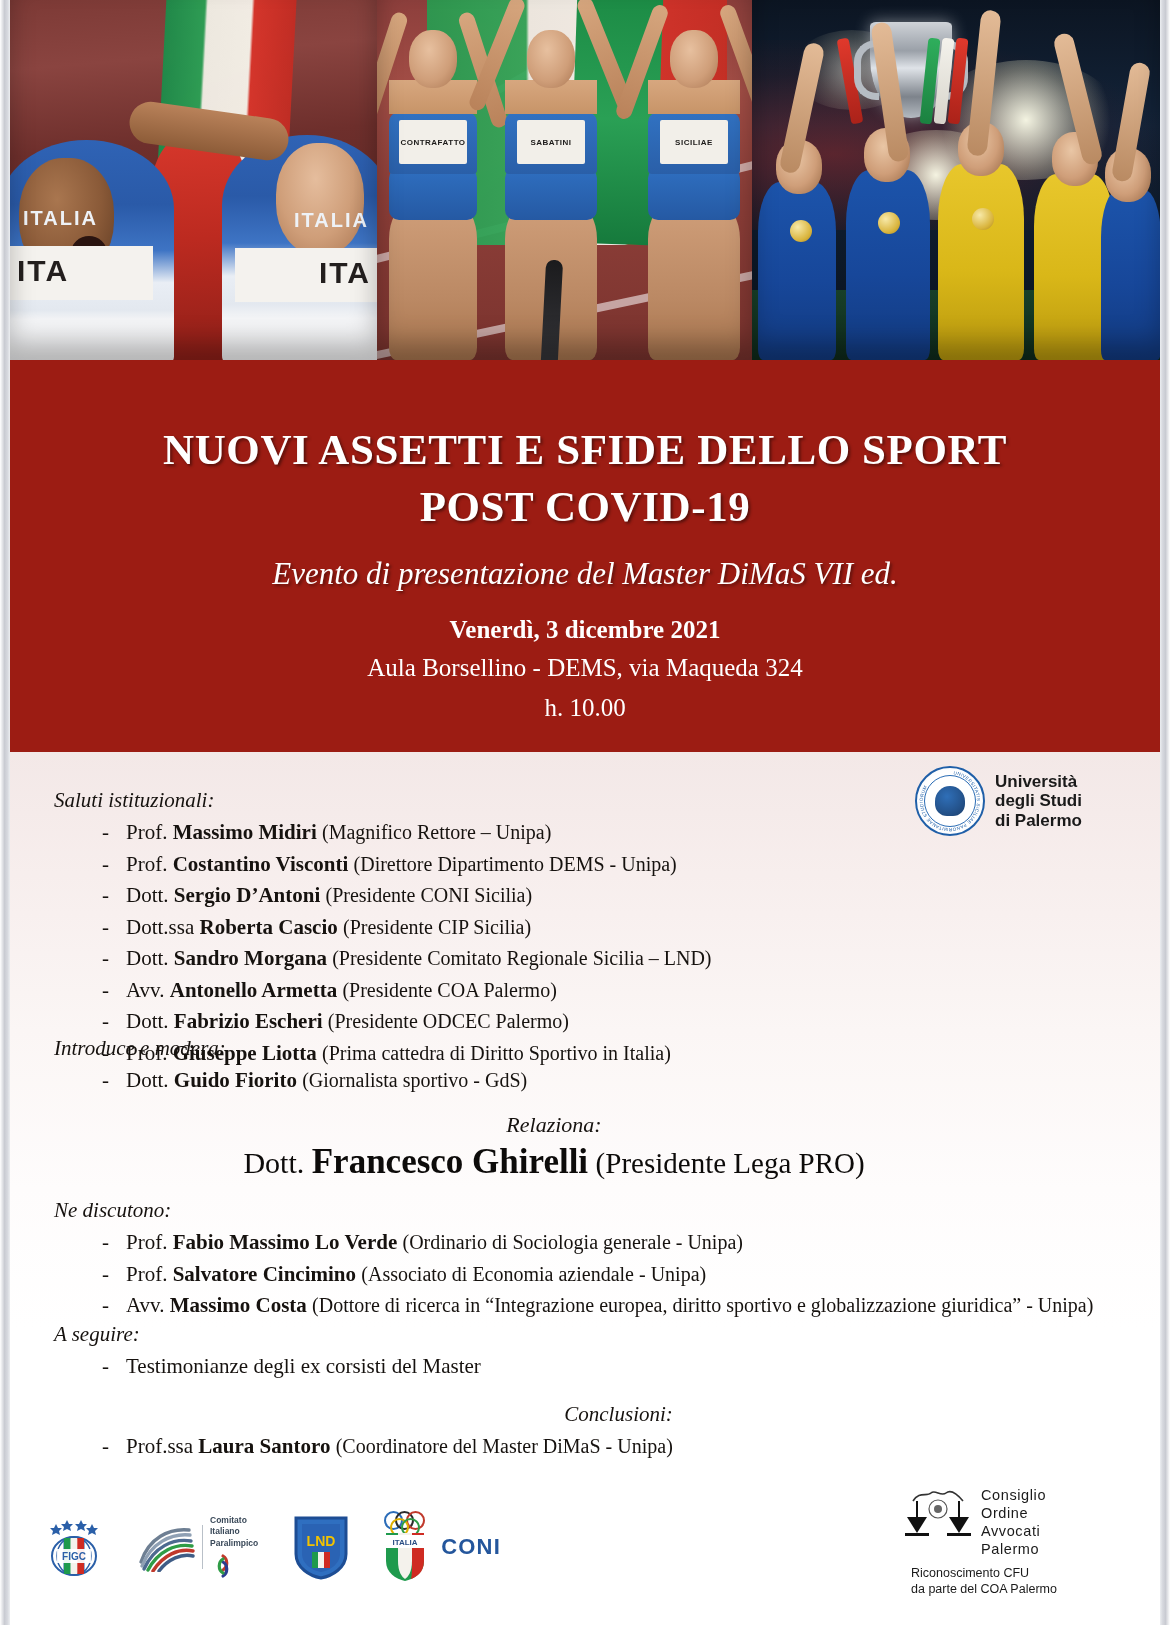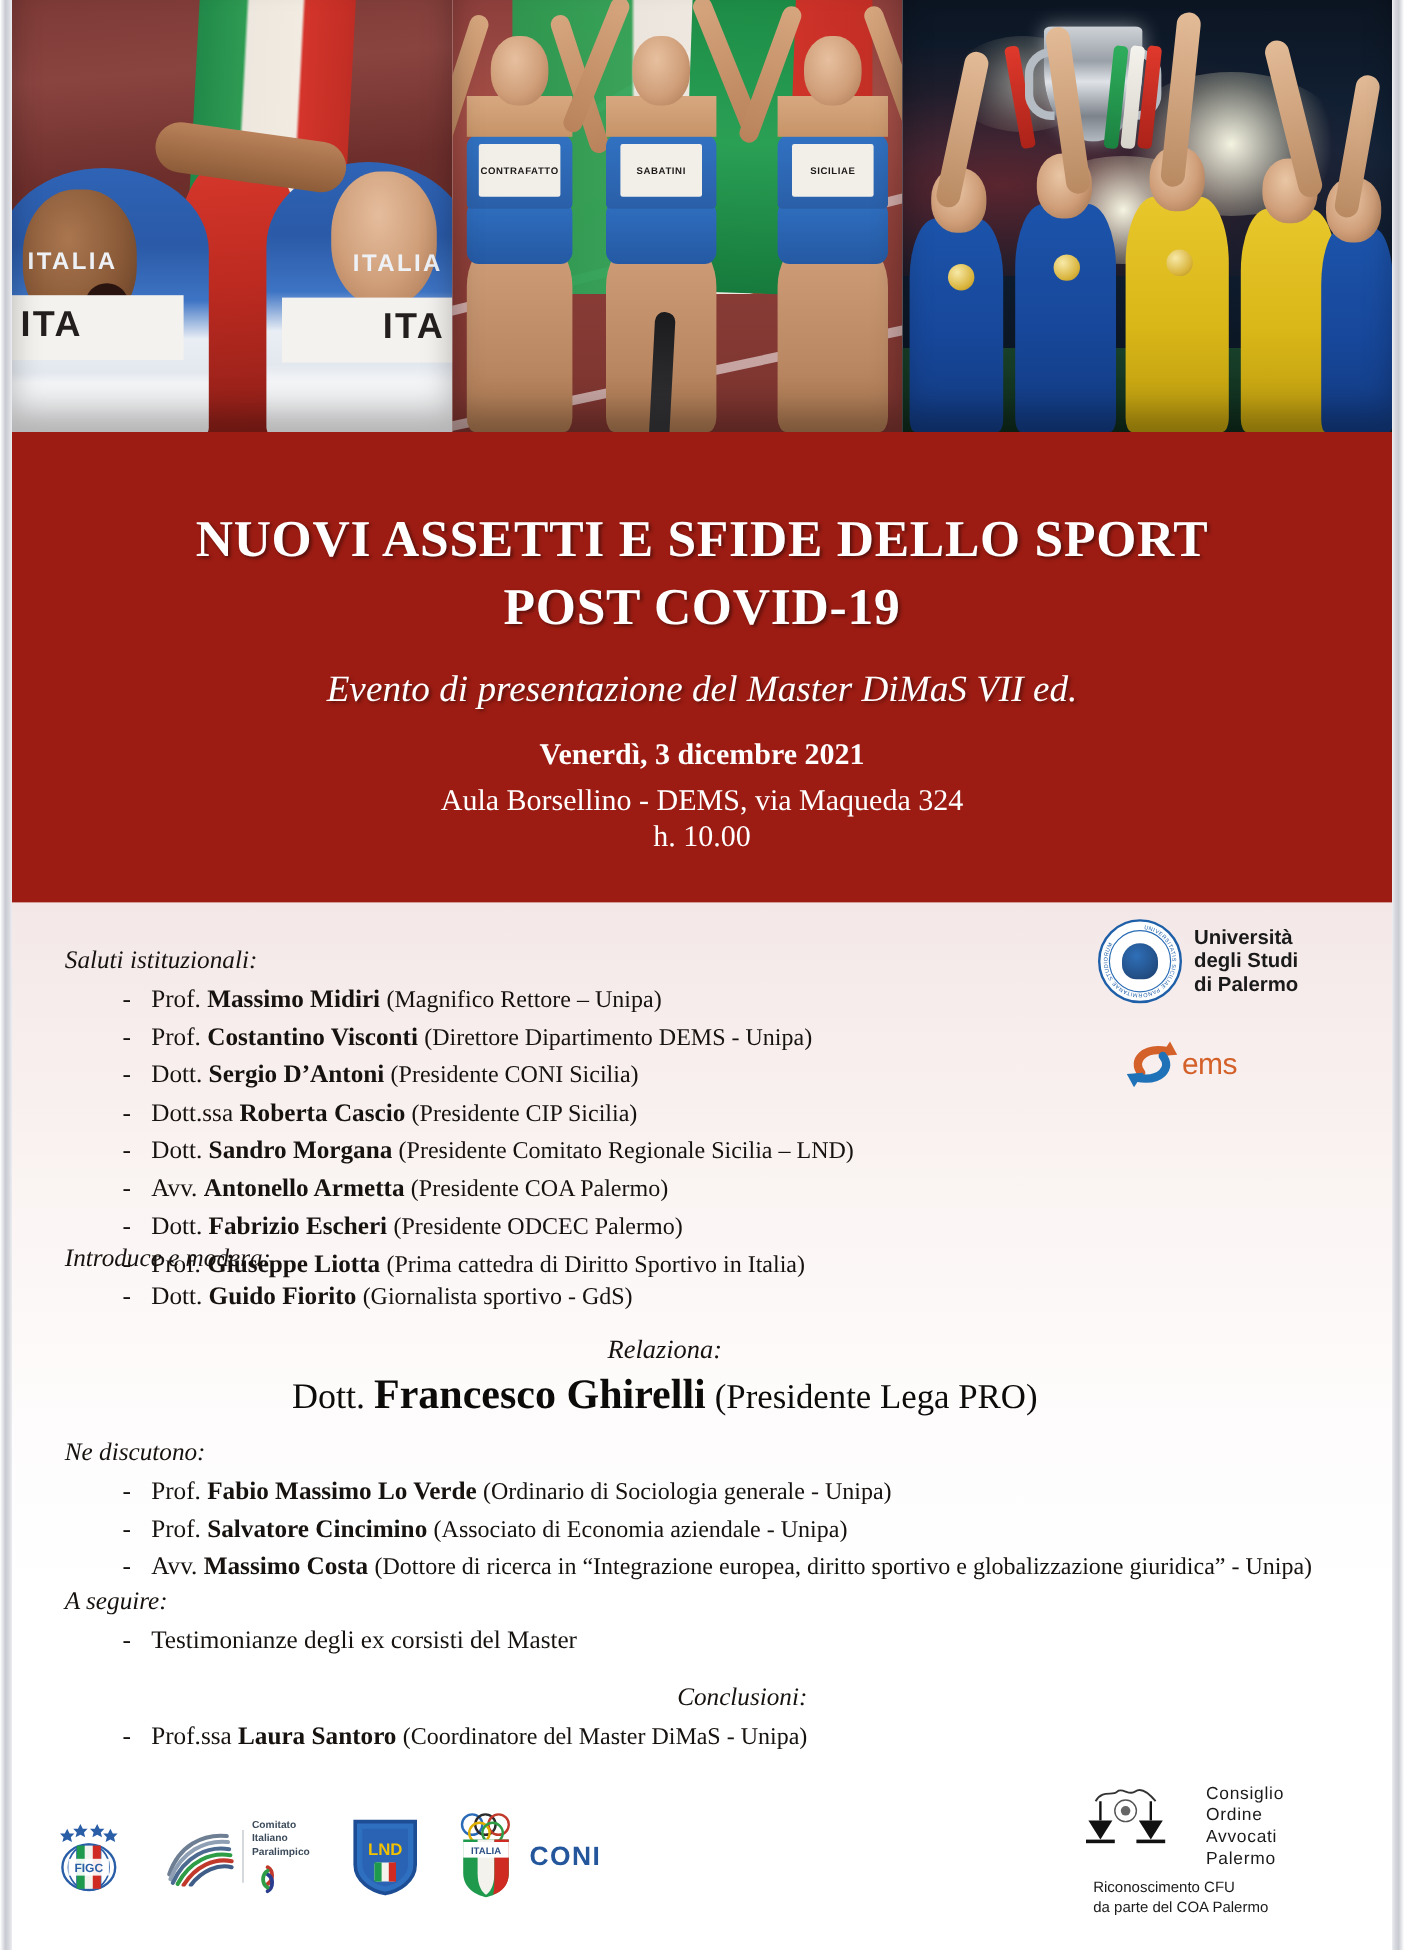--- a/index.html
+++ b/index.html
@@ -110,21 +110,21 @@
   .photo-shade{position:absolute;inset:0;box-shadow:inset 0 -18px 26px rgba(0,0,0,.28);}
 
   
   .band{position:absolute;left:9px;top:360px;width:1152px;height:392px;background:#9c1c13;z-index:10;}
   .band .inner{position:absolute;left:0;right:0;top:0;text-align:center;color:#ffffff;}
   .t1{margin-top:62px;font-size:43px;font-weight:bold;letter-spacing:.6px;line-height:1.32;
       text-shadow:2px 2px 3px rgba(0,0,0,.45);}
   .t2{margin-top:20px;font-size:31px;font-style:italic;text-shadow:2px 2px 3px rgba(0,0,0,.4);}
   .t3{margin-top:24px;font-size:25px;font-weight:bold;}
   .t4{margin-top:10px;font-size:25px;}
-  .t5{margin-top:2px;font-size:25px;}
+  .t5{margin-top:12px;font-size:25px;}
 
   
   .body-area{position:absolute;left:9px;top:752px;width:1152px;height:873px;
      background:linear-gradient(180deg,#f3e8e7 0%,#f7eeed 14%,#fbf6f5 32%,#fefcfc 50%,#ffffff 66%,#ffffff 100%);
      z-index:8;overflow:hidden;}
   .ghost-wrap{position:absolute;left:0;top:0;width:1152px;height:392px;overflow:hidden;z-index:1;}
 
   .content{position:relative;z-index:5;padding:0;}
 
   .sec-title{font-style:italic;font-size:21px;color:#16120f;margin:0;}
@@ -172,21 +172,21 @@
   .cip-div{width:1px;height:44px;background:#b9c0c8;}
   .agitos{width:26px;height:26px;position:relative;}
   .lnd{width:58px;height:66px;position:relative;}
   .coni{display:flex;align-items:center;gap:9px;}
   .rings{width:48px;height:20px;position:relative;}
   .ring{position:absolute;width:15px;height:15px;border-radius:50%;border:2.2px solid;}
   .coni-shield{width:42px;height:52px;position:relative;}
   .coni-txt{font-family:"Liberation Sans",sans-serif;font-weight:bold;font-size:22px;color:#24569c;letter-spacing:1.2px;}
 
   .coa{position:absolute;right:48px;bottom:28px;width:210px;z-index:6;}
-  .coa-row{display:flex;align-items:flex-start;gap:24px;}
+  .coa-row{display:flex;align-items:flex-start;gap:0;}
   .scales{width:78px;height:58px;position:relative;flex:none;}
   .coa-txt{font-family:"Liberation Sans",sans-serif;font-size:14.5px;color:#1a1a1a;line-height:1.24;letter-spacing:.6px;}
   .coa-sub{font-family:Liberation Sans, sans-serif;font-size:12.5px;color:#1a1a1a;line-height:1.3;margin-top:6px;padding-left:8px;}
 </style>
 </head>
 <body>
 
 <div id="poster">
 
   <div class="photos">
@@ -379,31 +379,20 @@
             </text>
           </svg>
         </div>
         <div class="unipa-txt">
           <div>Università</div>
           <div>degli Studi</div>
           <div>di Palermo</div>
         </div>
       </div>
 
-      <div class="dems">
-        <div class="dems-mark">
-          <svg viewBox="0 0 58 50" style="width:58px;height:50px;">
-            <path d="M42,14 C22,10 12,22 20,32" stroke="#d4602a" stroke-width="7" fill="none" stroke-linecap="round"></path>
-            <polygon points="44,6 50,17 36,18" fill="#d4602a"></polygon>
-            <path d="M16,36 C36,40 46,28 38,18" stroke="#1f72b8" stroke-width="7" fill="none" stroke-linecap="round"></path>
-            <polygon points="14,44 8,33 22,32" fill="#1f72b8"></polygon>
-          </svg>
-        </div>
-        <div class="dems-txt">ems</div>
-      </div>
 
 
     </div>
 
     <div class="bottom-logos">
 
       <div class="figc">
         <svg viewBox="0 0 54 62" style="width:54px;height:62px;">
           <g fill="#2a5fa8">
             <polygon points="9,8 11,12 15,12 12,15 13,19 9,17 5,19 6,15 3,12 7,12"></polygon>

